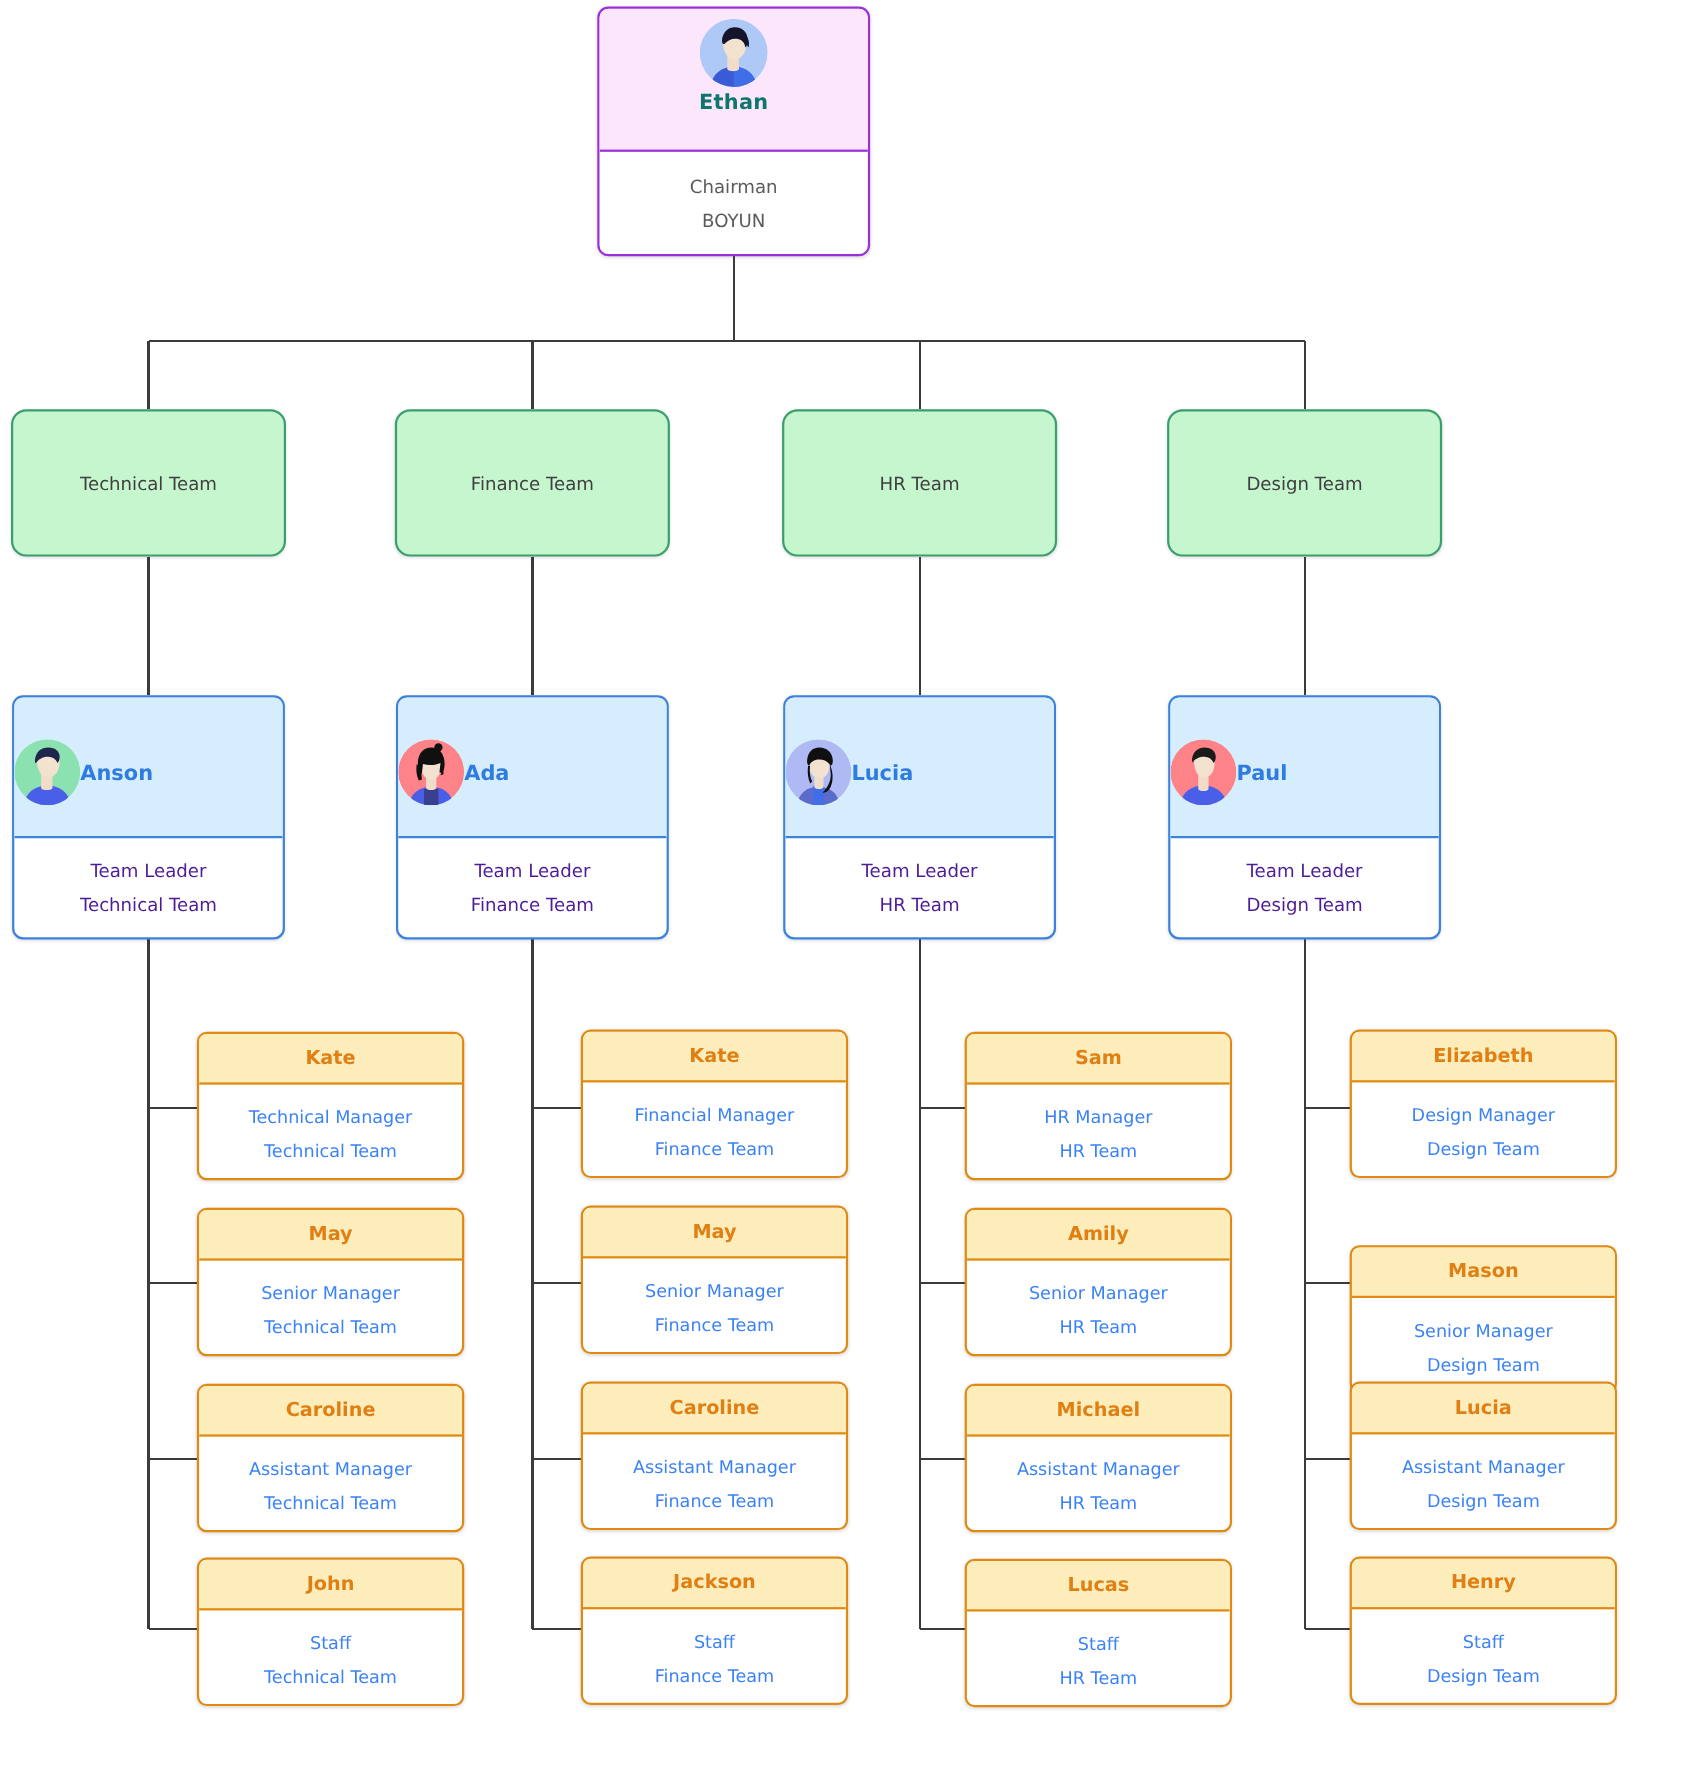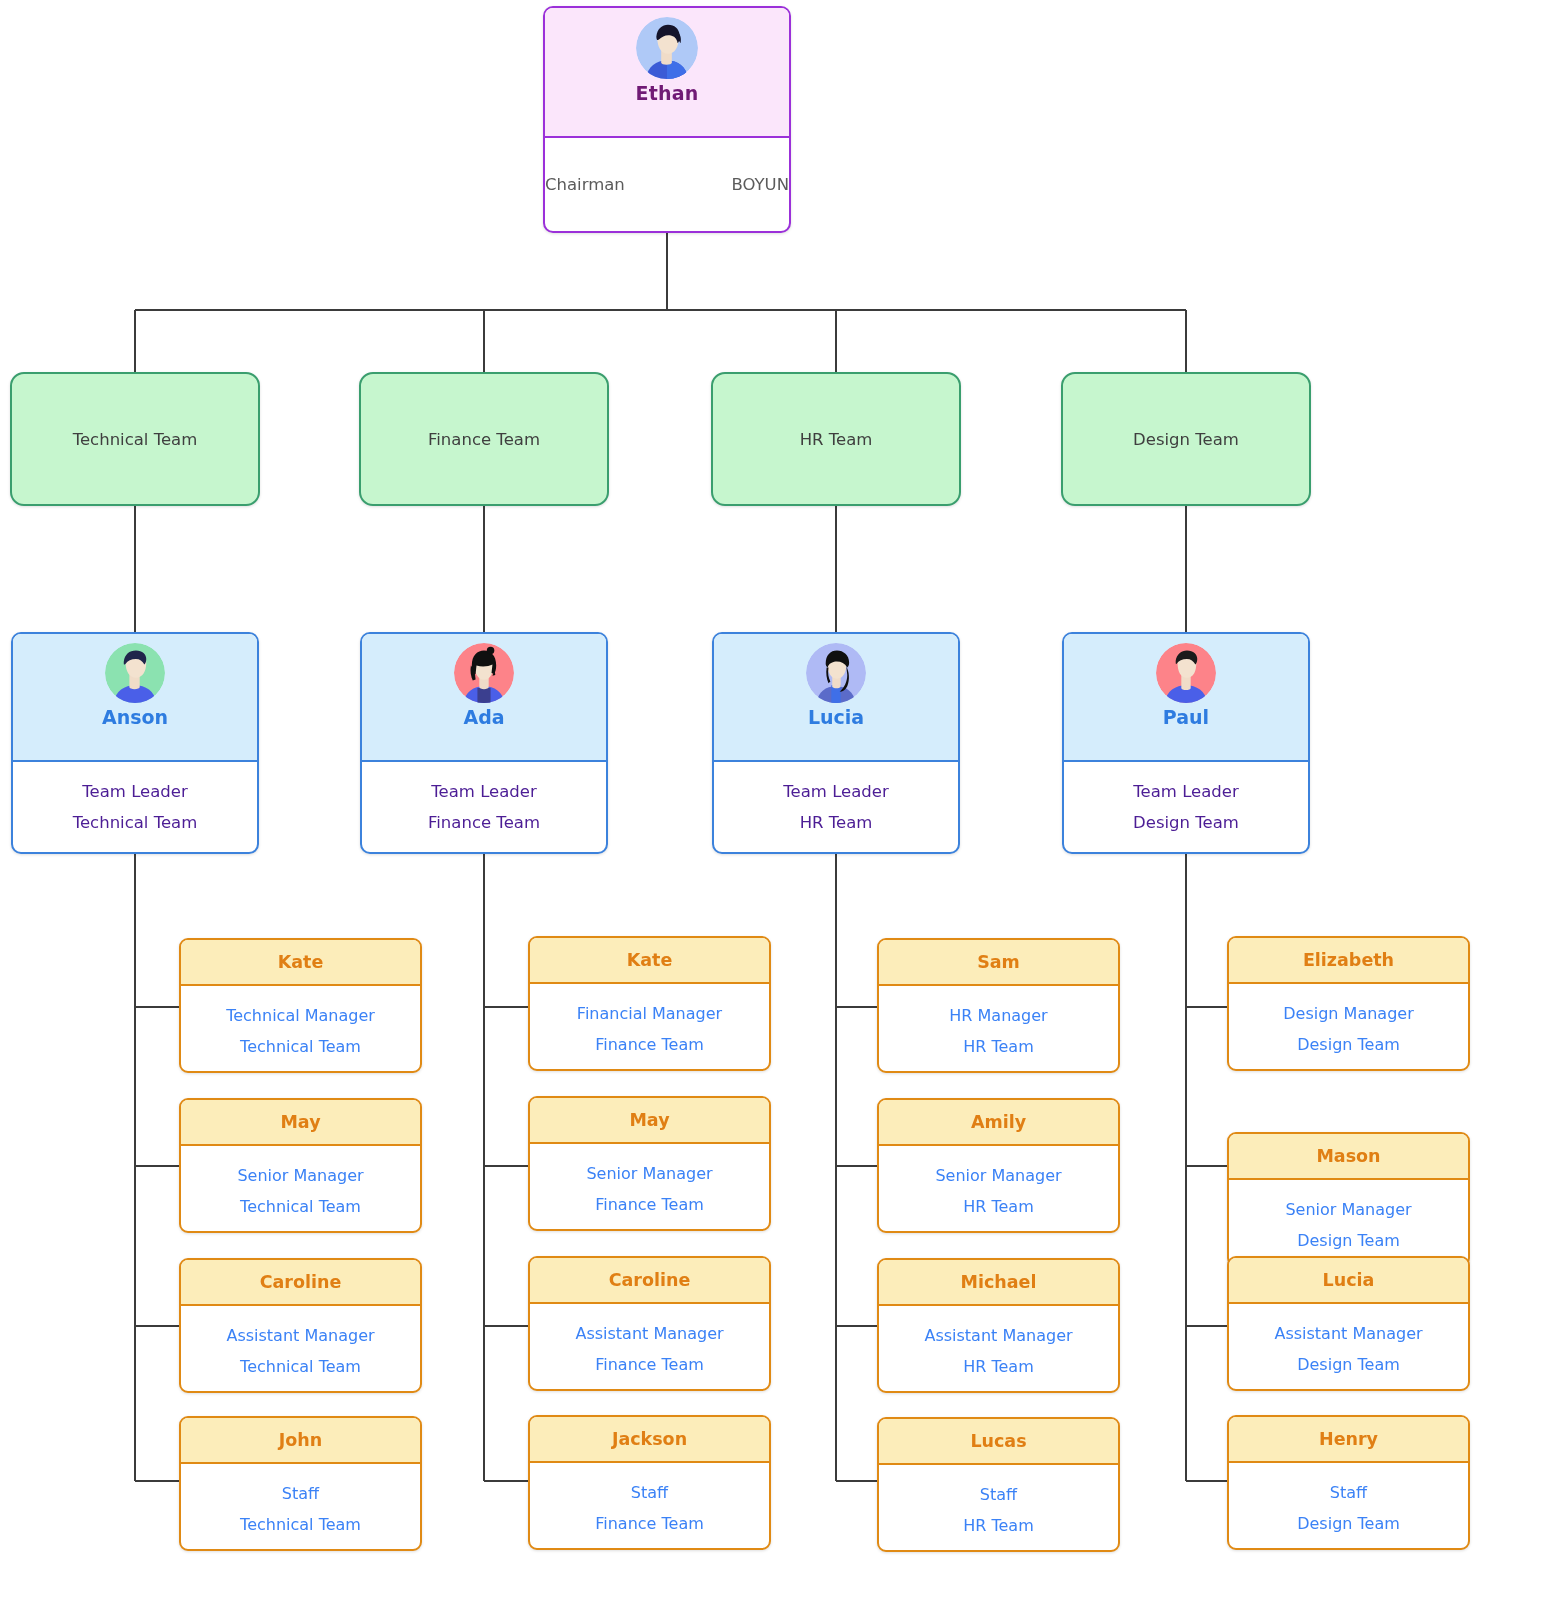--- a/index.html
+++ b/index.html
@@ -21,24 +21,24 @@
     background:#ffffff;overflow:hidden;
     box-shadow:0 1px 3px rgba(0,0,0,.13);
   }
   .root-head{
     height:130px;background:#FBE6FB;
     border-bottom:2px solid #9B30D9;
     display:flex;flex-direction:column;align-items:center;justify-content:flex-start;
     padding-top:9px;box-sizing:border-box;
   }
   .root-name{
-    color:#701a75;font-weight:bold;font-size:19px;margin-top:3px;letter-spacing:.2px;
+    color:#0f766e;font-weight:bold;font-size:19px;margin-top:3px;letter-spacing:.2px;
   }
   .root-body{
-    height:93px;display:flex;flex-direction:row;align-items:center;justify-content:space-between;
+    height:93px;display:flex;flex-direction:column;align-items:center;justify-content:center;
     gap:12px;color:#5b5b5b;font-size:16.5px;
   }
 
   
   .team-card{
     width:250px;height:134px;
     border:2.5px solid #3A9E6E;border-radius:14px;
     background:#C6F6CE;
     display:flex;align-items:center;justify-content:center;
     color:#3f3f3f;font-size:16.5px;
@@ -48,21 +48,21 @@
   
   .leader-card{
     width:248px;height:222px;
     border:2.2px solid #3C82DC;border-radius:10px;
     background:#ffffff;overflow:hidden;
     box-shadow:0 1px 3px rgba(0,0,0,.13);
   }
   .leader-head{
     height:128px;background:#D5EDFC;
     border-bottom:2.2px solid #3C82DC;
-    display:flex;flex-direction:column;align-items:center;justify-content:flex-start;
+    display:flex;flex-direction:row;align-items:center;justify-content:flex-start;
     padding-top:9px;box-sizing:border-box;
   }
   .leader-name{color:#2E7CE0;font-weight:bold;font-size:19px;margin-top:3px;}
   .leader-body{
     height:90px;display:flex;flex-direction:column;align-items:center;justify-content:center;
     gap:12px;color:#4c1d95;font-size:16.5px;
   }
 
   
   .staff-card{

